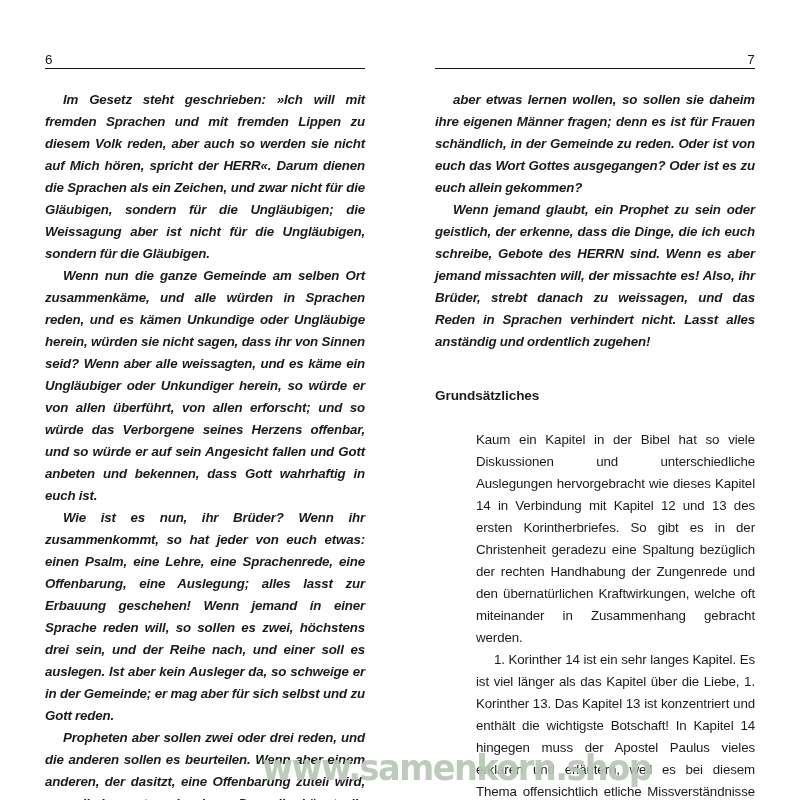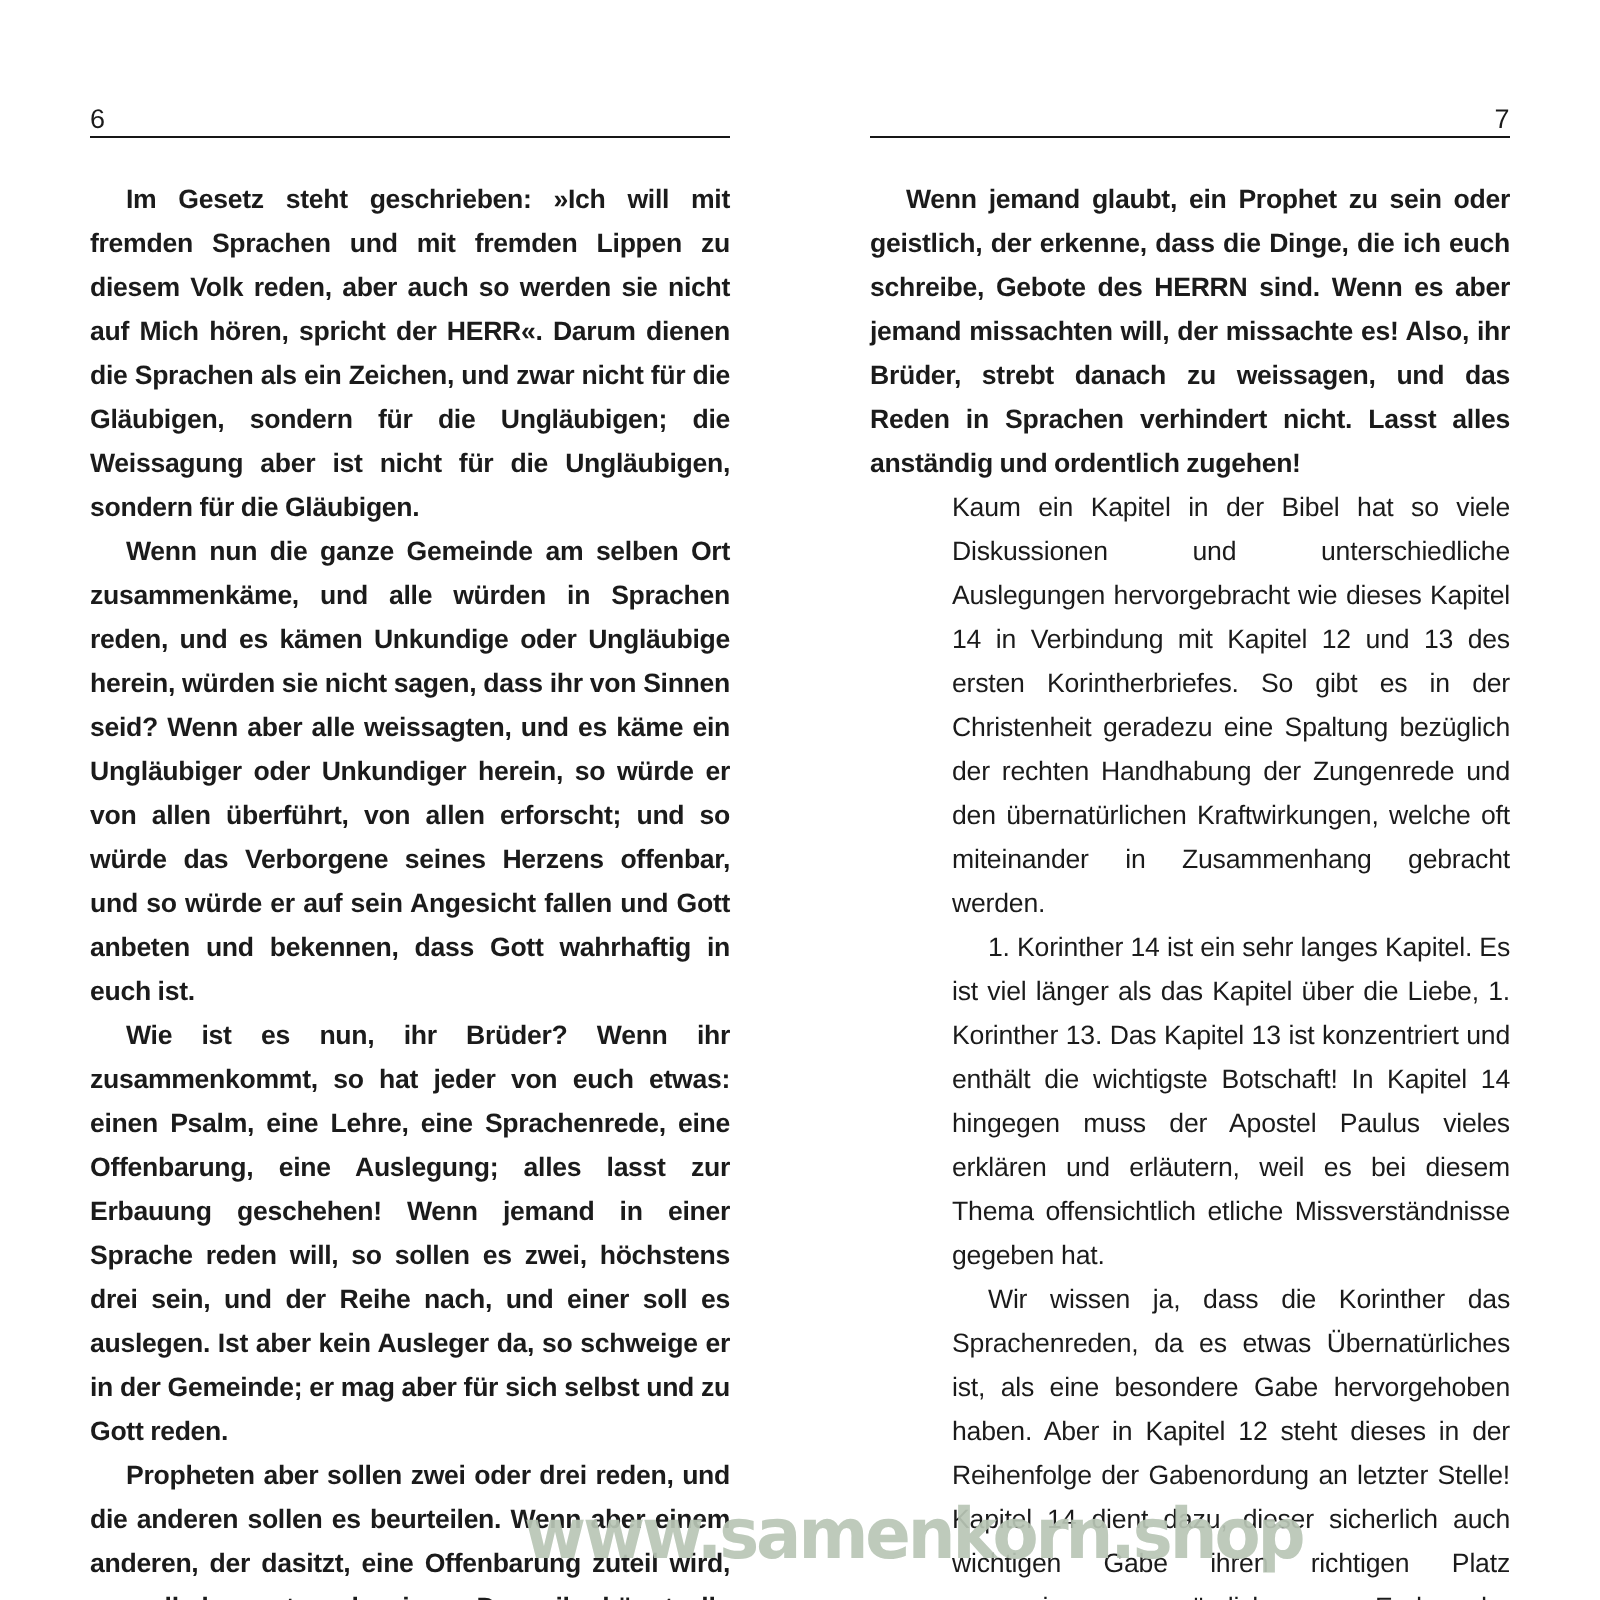--- a/index.html
+++ b/index.html
@@ -69,20 +69,21 @@
     margin: 0;
     text-indent: 18px;
   }
 
   .body-col p.no-indent {
     text-indent: 0;
   }
 
   
   .scripture p {
+    font-style: italic;
     font-weight: 600;
     letter-spacing: -0.15px;
     word-spacing: -0.2px;
   }
 
   
   .commentary p {
     font-style: normal;
     font-weight: 500;
     letter-spacing: -0.1px;
@@ -143,23 +144,25 @@
 
     </div>
 
     <div class="page-col right">
 
       <div class="running-head right-head">
         <span class="folio">7</span>
       </div>
 
       <div class="body-col scripture">
+        <p>aber etwas lernen wollen, so sollen sie daheim ihre eigenen Männer fragen; denn es ist für Frauen schändlich, in der Gemeinde zu reden. Oder ist von euch das Wort Gottes ausgegangen? Oder ist es zu euch allein gekommen?</p>
         <p>Wenn jemand glaubt, ein Prophet zu sein oder geistlich, der erkenne, dass die Dinge, die ich euch schreibe, Gebote des HERRN sind. Wenn es aber jemand missachten will, der missachte es! Also, ihr Brüder, strebt danach zu weissagen, und das Reden in Sprachen verhindert nicht. Lasst alles anständig und ordentlich zugehen!</p>
       </div>
 
+      <h2 class="section-heading">Grundsätzliches</h2>
 
       <div class="body-col commentary">
         <p class="no-indent">Kaum ein Kapitel in der Bibel hat so viele Diskussionen und unterschiedliche Auslegungen hervorgebracht wie dieses Kapitel 14 in Verbindung mit Kapitel 12 und 13 des ersten Korintherbriefes. So gibt es in der Christenheit geradezu eine Spaltung bezüglich der rechten Handhabung der Zungenrede und den übernatürlichen Kraftwirkungen, welche oft miteinander in Zusammenhang gebracht werden.</p>
         <p>1. Korinther 14 ist ein sehr langes Kapitel. Es ist viel länger als das Kapitel über die Liebe, 1. Korinther 13. Das Kapitel 13 ist konzentriert und enthält die wichtigste Botschaft! In Kapitel 14 hingegen muss der Apostel Paulus vieles erklären und erläutern, weil es bei diesem Thema offensichtlich etliche Missverständnisse gegeben hat.</p>
         <p>Wir wissen ja, dass die Korinther das Sprachenreden, da es etwas Übernatürliches ist, als eine besondere Gabe hervorgehoben haben. Aber in Kapitel 12 steht dieses in der Reihenfolge der Gabenordung an letzter Stelle! Kapitel 14 dient dazu, dieser sicherlich auch wichtigen Gabe ihren richtigen Platz anzuweisen – nämlich am Ende der Gabenskala! Das Spra-</p>
       </div>
 
     </div>
 
   </div>

